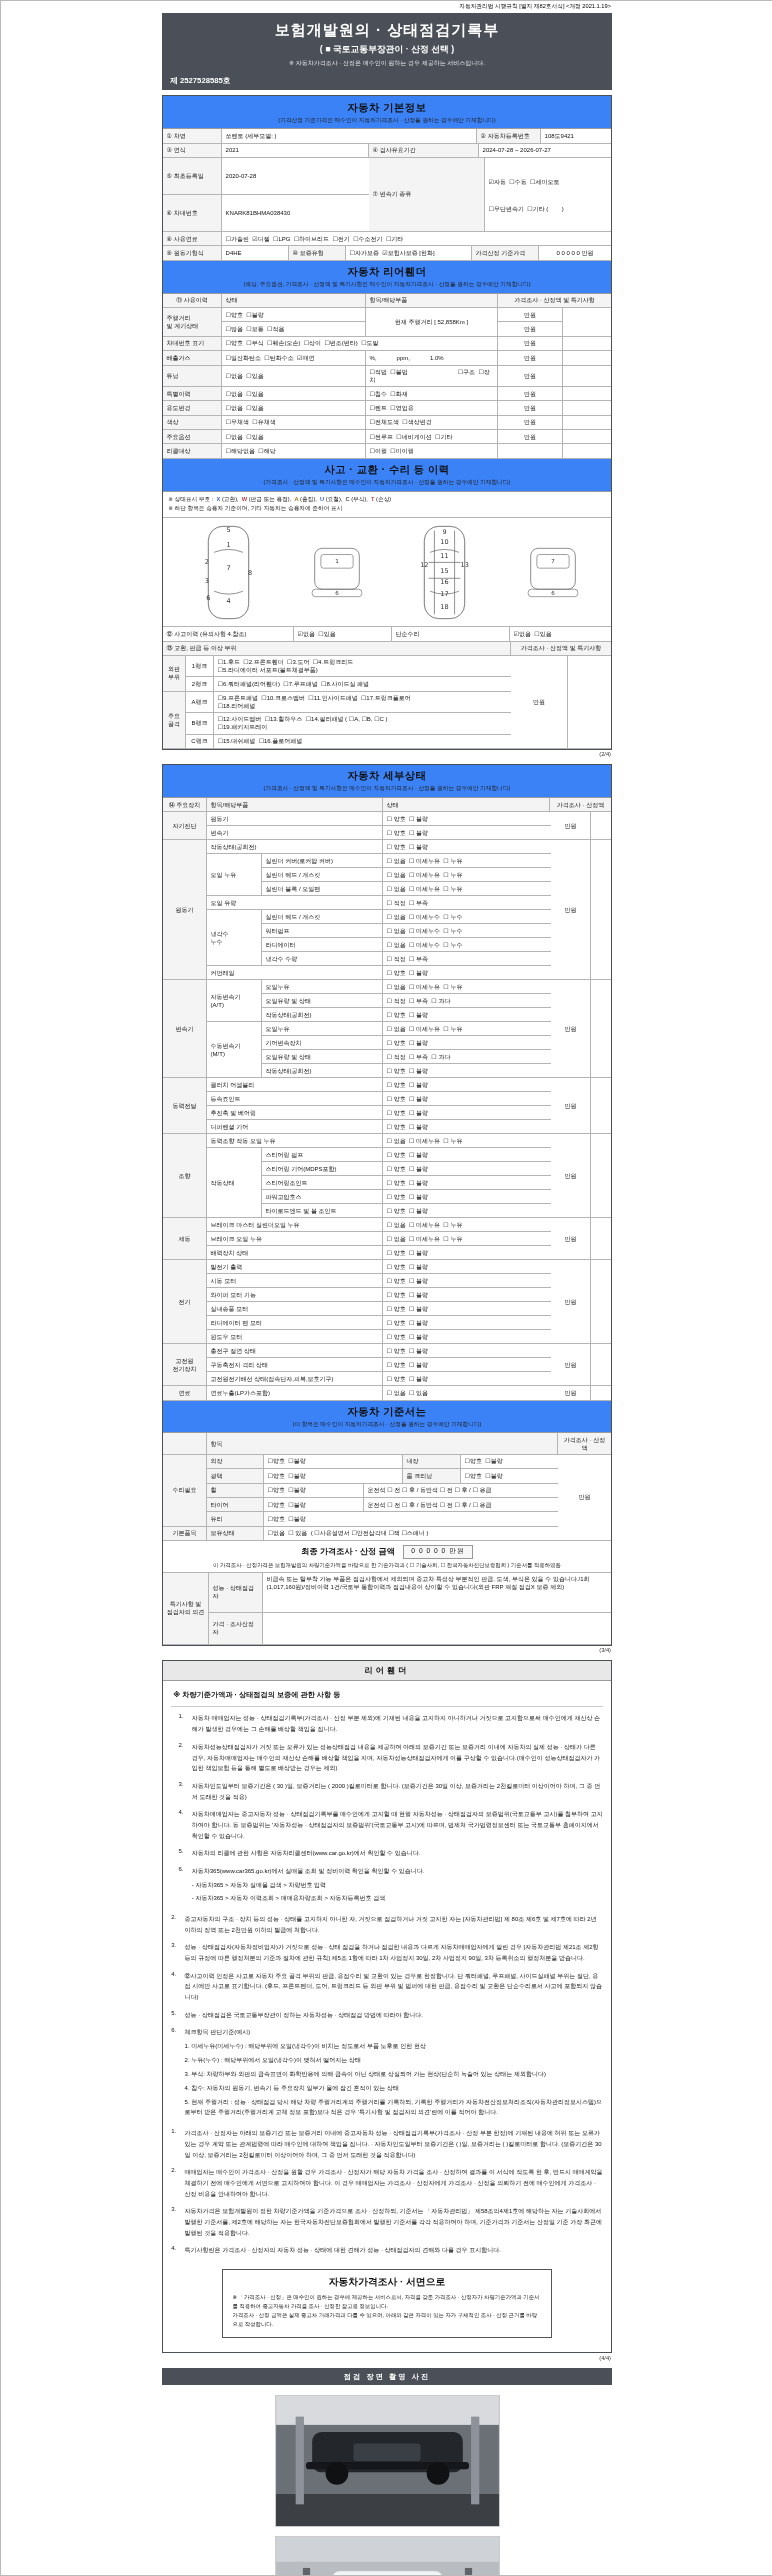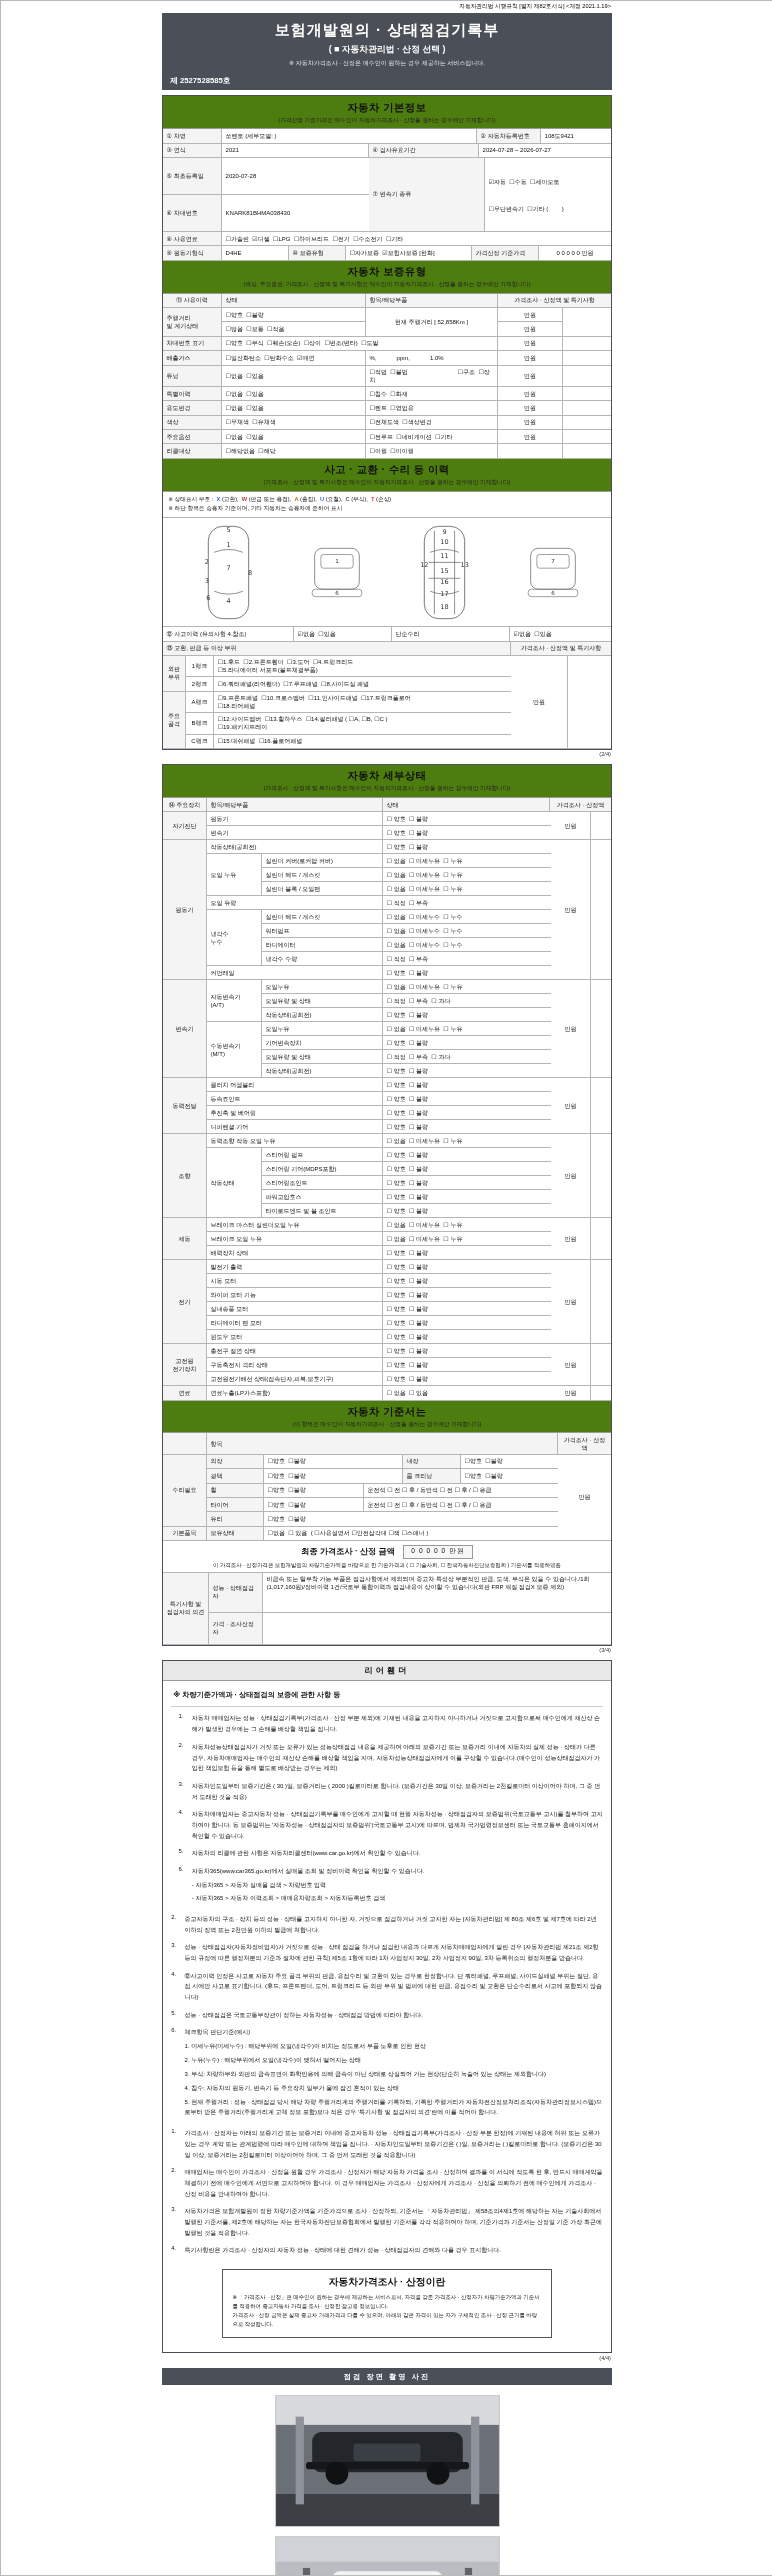--- a/index.html
+++ b/index.html
@@ -8,21 +8,21 @@
     border:0.5px solid #b9b9b9;box-sizing:border-box;overflow:hidden;}
   .sheet{position:absolute;left:161px;top:0;width:450px;}
   .formref{font-size:5.7px;text-align:right;padding:2.1px 1px 1.5px 0;color:#000;}
   
   .band{background:#4a4f58;color:#fff;padding:8.2px 8.2px 4.1px;}
   .band .t{font-size:15px;font-weight:bold;text-align:center;letter-spacing:1px;}
   .band .o{font-size:8.8px;font-weight:bold;text-align:center;margin-top:4.1px;}
   .band .n{font-size:6px;text-align:center;margin-top:3.1px;color:#e9e9e9;}
   .band .no{font-size:7.7px;font-weight:bold;margin-top:8.2px;}
   .box{border:1px solid #4a4f58;margin-top:5.2px;background:#fff;}
-  .sect{background:#4d7c0f;border-bottom:0.5px solid #9a9a9a;text-align:center;padding:4.1px 0 3.6px;}
+  .sect{background:#3b82f6;border-bottom:0.5px solid #9a9a9a;text-align:center;padding:4.1px 0 3.6px;}
   .sect .st{font-size:10.3px;font-weight:bold;letter-spacing:0.5px;}
   .sect .sn{font-size:5.7px;margin-top:2.1px;color:#222;}
   .frow{display:flex;align-items:stretch;}
   .vcol{display:flex;flex-direction:column;}
   .vcol>.frow{flex:1;}
   .cl{box-sizing:border-box;border-right:0.5px solid #b5b5b5;border-bottom:0.5px solid #b5b5b5;
       padding:2.1px 3.6px;font-size:6px;display:flex;align-items:center;
       white-space:pre-wrap;line-height:1.35;min-height:14.4px;}
   .frow>.cl:last-child{border-right:none;}
   .lbl{background:#f4f4f4;}
@@ -66,21 +66,21 @@
 </head>
 <body>
 
 <div class="page">
   <div class="sheet">
 
     <div class="formref">자동차관리법 시행규칙 [별지 제82호서식] &lt;개정 2021.1.19&gt;</div>
 
     <div class="band">
       <div class="t">보험개발원의 · 상태점검기록부</div>
-      <div class="o">( ■ 자동차관리법 · 산정 선택 )</div>
+      <div class="o">( ■ 국토교통부장관이 · 산정 선택 )</div>
       <div class="n">※ 자동차가격조사 · 산정은 매수인이 원하는 경우 제공하는 서비스입니다.</div>
       <div class="no">제 2527528585호</div>
     </div>
 
     <div class="box">
 
       <div class="sect">
         <div class="st">자동차 기본정보</div>
         <div class="sn">(가격산정 기준가격은 매수인이 자동차가격조사 · 산정을 원하는 경우에만 기재합니다)</div>
       </div>
@@ -123,21 +123,21 @@
           <div class="cl lbl" style="flex:0 0 59px">⑨ 원동기형식</div>
           <div class="cl" style="flex:0 0 67px">D4HE</div>
           <div class="cl lbl" style="flex:0 0 57px">⑩ 보증유형</div>
           <div class="cl" style="flex:0 0 126px">☐자가보증  ☑보험사보증 [한화]</div>
           <div class="cl lbl" style="flex:0 0 67px">가격산정 기준가격</div>
           <div class="cl cen" style="flex:1">0 0 0 0 0 만원</div>
         </div>
       </div>
 
       <div class="sect">
-        <div class="st">자동차 보증유형</div>
+        <div class="st">자동차 리어휀더</div>
         <div class="sn">(색상, 주요옵션, 가격조사 · 산정액 및 특기사항은 매수인이 자동차가격조사 · 산정을 원하는 경우에만 기재합니다)</div>
       </div>
       <div id="overall-table">
           <div class="frow">
             <div class="cl lbl cen" style="flex: 0 0 59px;">⑪ 사용이력</div>
             <div class="cl lbl" style="flex: 0 0 144px;">상태</div>
             <div class="cl lbl" style="flex: 0 0 132px;">항목/해당부품</div>
             <div class="cl lbl cen" style="flex: 1 1 auto;">가격조사 · 산정액 및 특기사항</div>
           </div>
           <div class="frow">
@@ -749,21 +749,21 @@
             <div class="ni">
               <span class="nn">3.</span>
               <div class="nt">자동차가격은 보험개발원이 정한 차량기준가액을 기준가격으로 조사 · 산정하되, 기준서는 「자동차관리법」 제58조의4제1호에 해당하는 자는 기술사회에서 발행한 기준서를, 제2호에 해당하는 자는 한국자동차진단보증협회에서 발행한 기준서를 각각 적용하여야 하며, 기준가격과 기준서는 산정일 기준 가장 최근에 발행된 것을 적용합니다.</div>
             </div>
             <div class="ni">
               <span class="nn">4.</span>
               <div class="nt">특기사항란은 가격조사 · 산정자의 자동차 성능 · 상태에 대한 견해가 성능 · 상태점검자의 견해와 다를 경우 표시합니다.</div>
             </div>
           </div>
         <div class="infobox">
-          <div class="ib-t">자동차가격조사 · 산정이란</div>
+          <div class="ib-t">자동차가격조사 · 서면으로</div>
           <div class="ib-x">※ 「가격조사 · 산정」은 매수인이 원하는 경우에 제공하는 서비스로서, 자격을 갖춘 가격조사 · 산정자가 차량기준가액과 기준서를 적용하여 중고자동차 가격을 조사 · 산정한 참고용 정보입니다.</div>
           <div class="ib-x">가격조사 · 산정 금액은 실제 중고차 거래가격과 다를 수 있으며, 아래와 같은 자격이 있는 자가 구체적인 조사 · 산정 근거를 바탕으로 작성합니다.</div>
         </div>
       </div>
     </div>
     <div class="marker">(4/4)</div>
 
     <div class="dbar">점검 장면 촬영 사진</div>
     <div class="photos">
       <svg width="223" height="130" viewBox="0 0 432 252">

